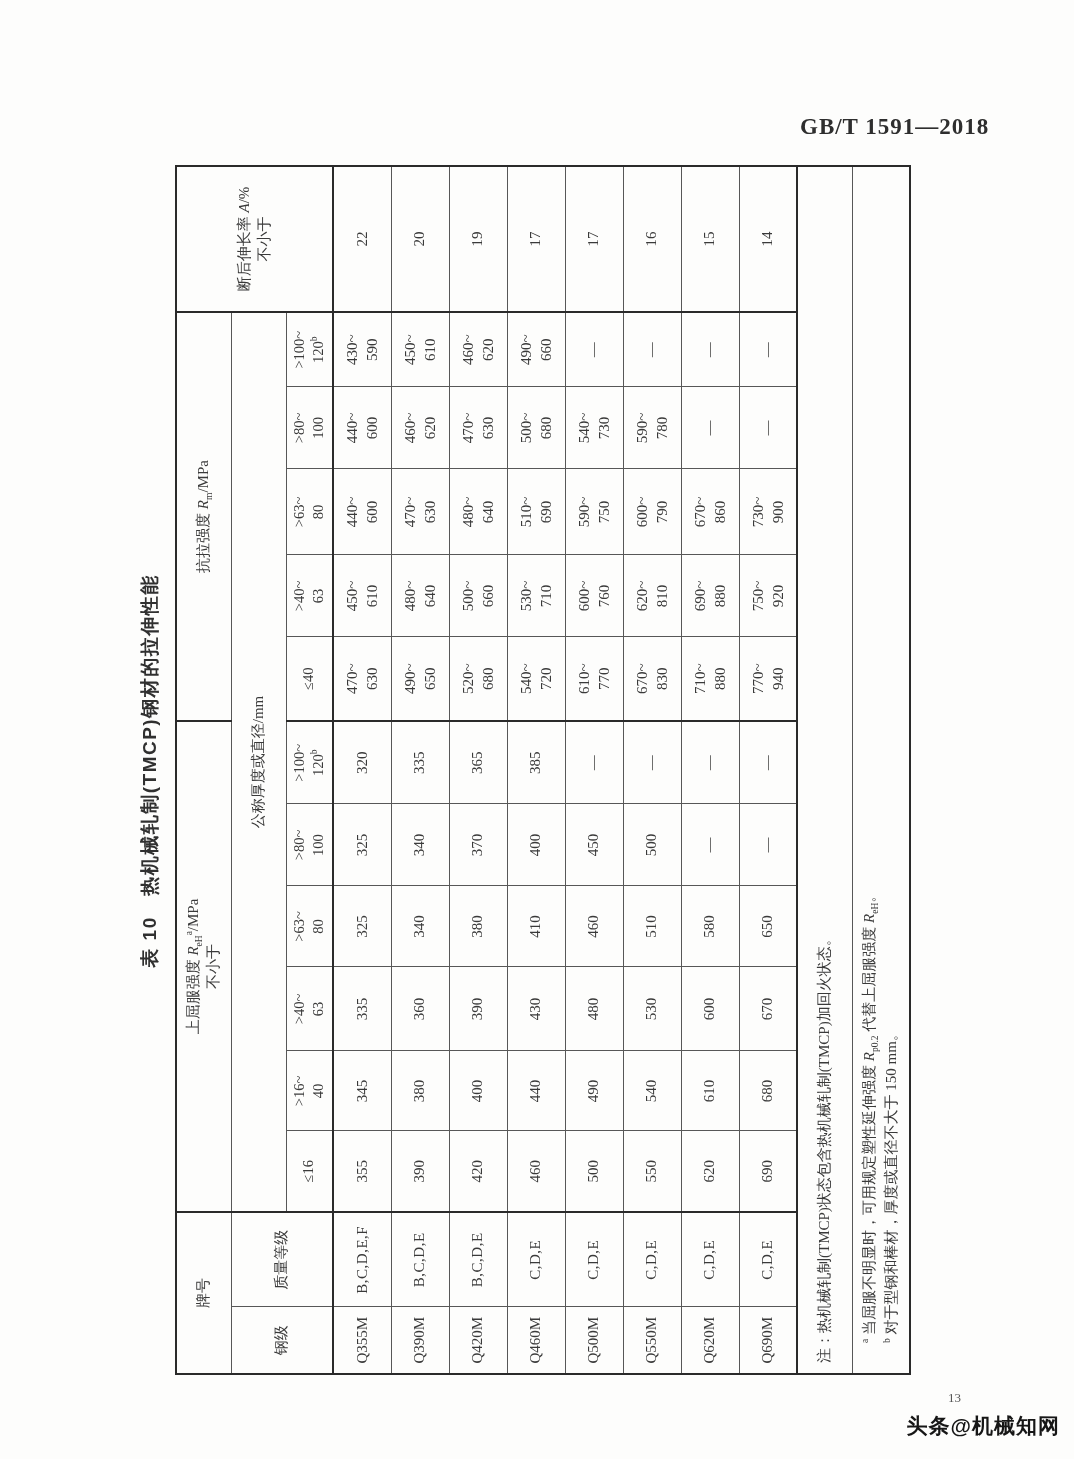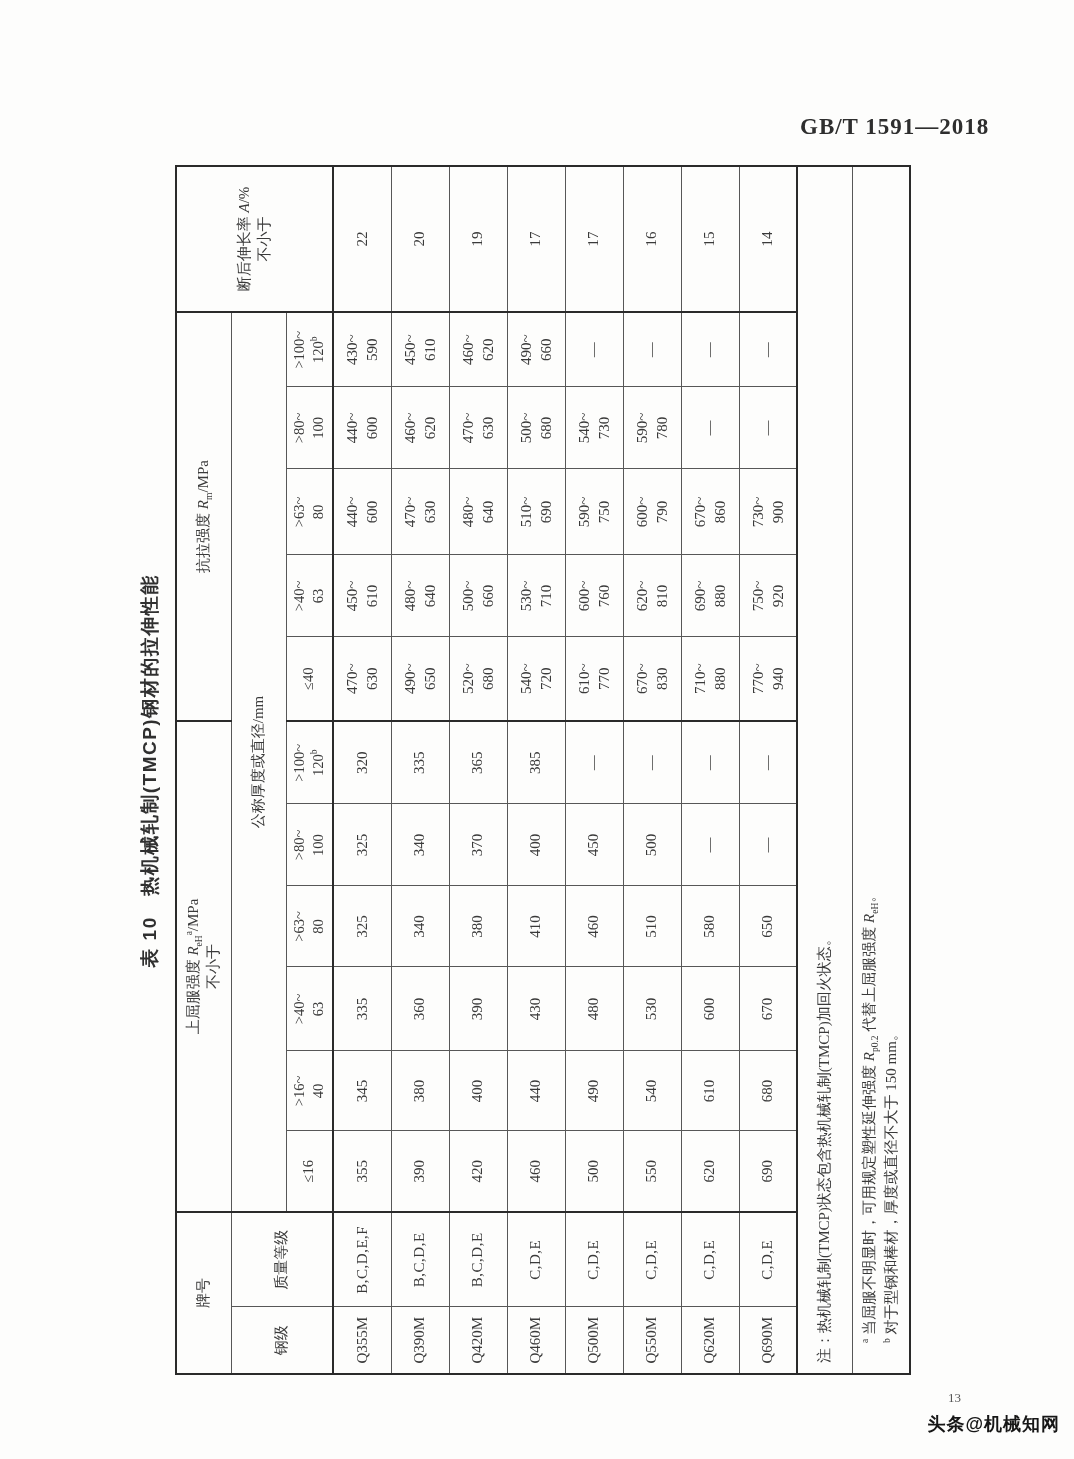--- a/index.html
+++ b/index.html
@@ -1,21 +1,21 @@
 <!DOCTYPE html>
 <html><head>
 <meta charset="utf-8">
 <style>
   html,body{margin:0;padding:0;}
   body{width:1074px;height:1459px;position:relative;background:#fdfdfc;overflow:hidden;
        font-family:"Liberation Serif",serif;color:#3a3a3a;}
   .std-code{position:absolute;left:800px;top:114px;font-size:23px;font-weight:600;
             letter-spacing:1px;color:#2e2e2e;font-family:"Liberation Serif",serif;}
   .page-num{position:absolute;left:910px;top:1390px;font-size:13px;color:#555;margin-left:38px;}
-  .watermark{position:absolute;right:14px;top:1412px;font-size:18px;font-weight:bold;
+  .watermark{position:absolute;right:14px;top:1412px;font-size:21px;font-weight:bold;
              color:#161616;font-family:"Liberation Sans",sans-serif;letter-spacing:1px;}
   
   .rotated{position:absolute;left:125px;top:167px;width:776px;height:1208px;}
   .sheet{width:1208px;height:776px;transform:translateY(1208px) rotate(-90deg);
          transform-origin:0 0;}
   .title-band{height:50px;display:flex;align-items:center;justify-content:center;}
   .table-title{font-size:19px;font-weight:bold;letter-spacing:1.5px;color:#303030;
                font-family:"Liberation Sans",sans-serif;}
   table{border-collapse:collapse;table-layout:fixed;width:1208px;border:2px solid #2a2a2a;}
   td{border:1px solid #575757;text-align:center;vertical-align:middle;padding:0;

